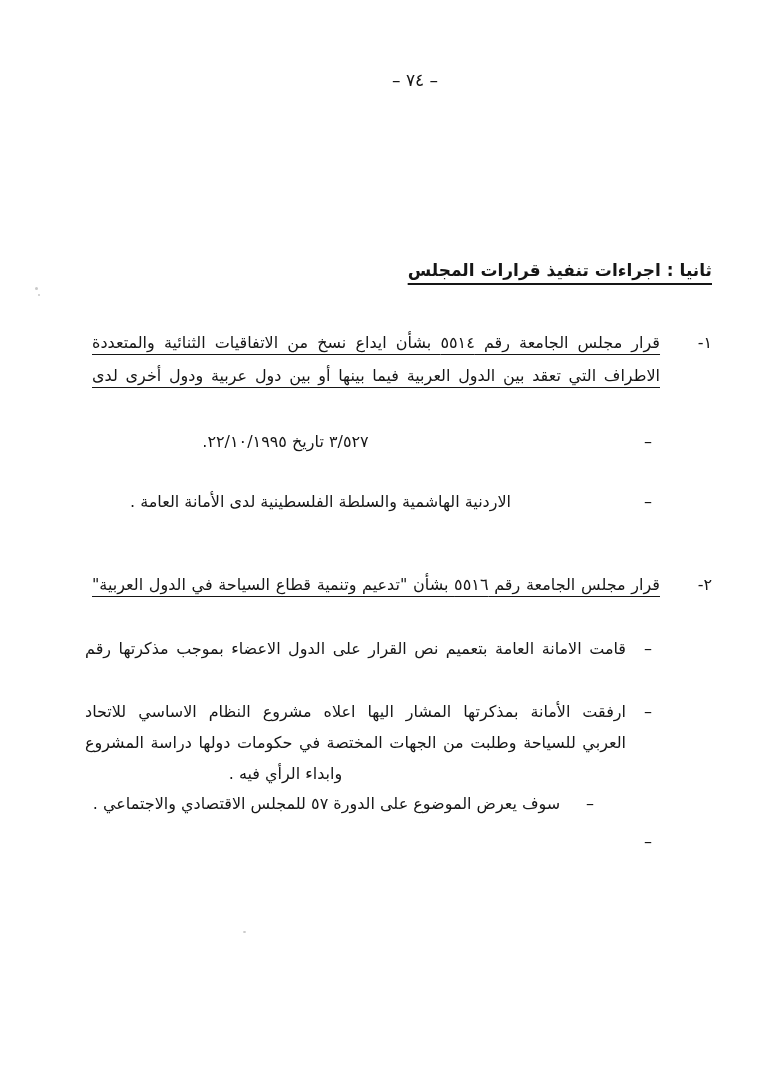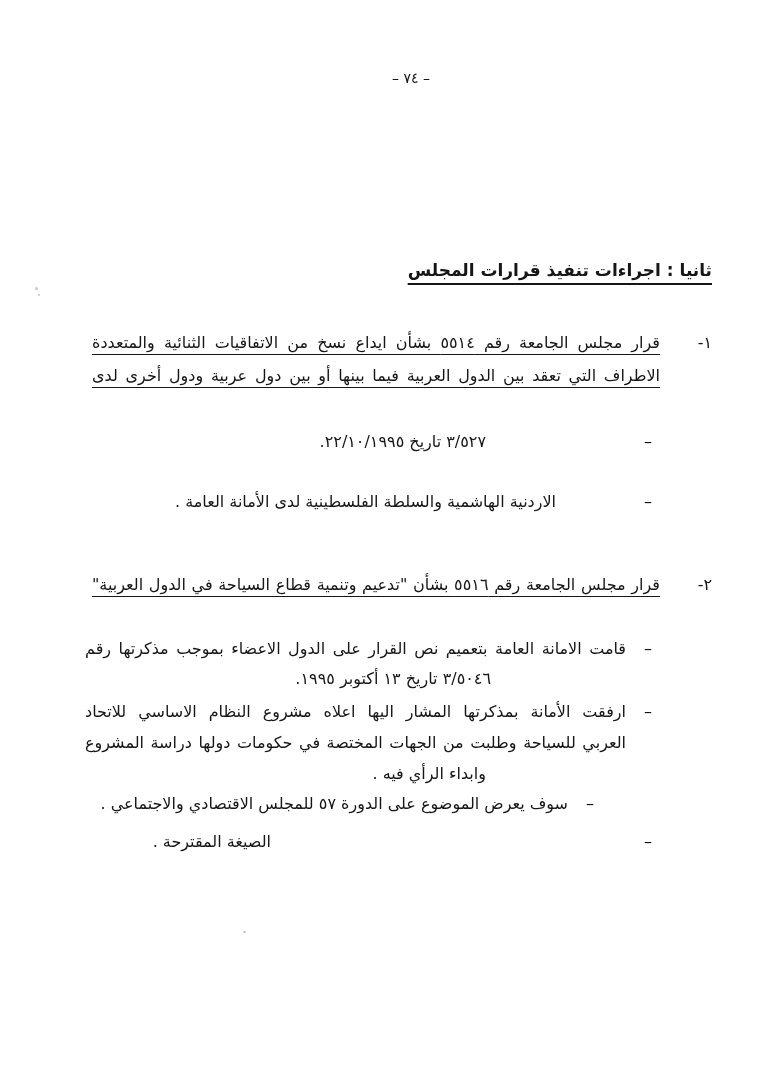--- a/index.html
+++ b/index.html
@@ -11,21 +11,21 @@
     background: #ffffff;
     font-family: "DejaVu Sans", sans-serif;
     color: #161616;
     direction: rtl;
     overflow: hidden;
   }
   .page-number {
     position: absolute;
     top: 70px;
     left: 392px;
-    font-size: 14px;
+    font-size: 17px;
     letter-spacing: 2px;
     direction: ltr;
     white-space: nowrap;
   }
   .heading {
     position: absolute;
     top: 257px;
     right: 46px;
     font-size: 17px;
     font-weight: bold;
@@ -70,21 +70,21 @@
   .bullet.deep { right: 164px; }
   .b-marker {
     flex: 0 0 26px;
     font-size: 16px;
     line-height: 30px;
   }
   .b-lines { flex: 1 1 auto; min-width: 0; }
   .b-line {
     font-size: 16px;
     line-height: 30px;
-    text-align: right;
+    text-align: center;
     white-space: nowrap;
   }
   .b-just {
     white-space: normal;
     text-align: justify;
     text-align-last: justify;
   }
   .lh31 .b-line, .lh31 .b-marker { line-height: 31px; }
   .pr70  { padding-right: 70px; }
   .pr135 { padding-right: 135px; }
@@ -144,21 +144,20 @@
     <div class="item-number">٢-</div>
     <div class="item-lines">
       <div class="t-line t-just">قرار مجلس الجامعة رقم ٥٥١٦ بشأن "تدعيم وتنمية قطاع السياحة في الدول العربية"</div>
     </div>
   </div>
 
   <div class="bullet pos-i2b1">
     <div class="b-marker">–</div>
     <div class="b-lines">
       <div class="b-line b-just">قامت الامانة العامة بتعميم نص القرار على الدول الاعضاء بموجب مذكرتها رقم</div>
-      <div class="b-line pr135">٣/٥٠٤٦ تاريخ ١٣ أكتوبر ١٩٩٥.</div>
     </div>
   </div>
 
   <div class="bullet lh31 pos-i2b2">
     <div class="b-marker">–</div>
     <div class="b-lines">
       <div class="b-line b-just">ارفقت الأمانة بمذكرتها المشار اليها اعلاه مشروع النظام الاساسي للاتحاد</div>
       <div class="b-line b-just">العربي للسياحة وطلبت من الجهات المختصة في حكومات دولها دراسة المشروع</div>
       <div class="b-line pr140">وابداء الرأي فيه .</div>
     </div>
@@ -167,21 +166,20 @@
   <div class="bullet deep pos-i2b3">
     <div class="b-marker">–</div>
     <div class="b-lines">
       <div class="b-line">سوف يعرض الموضوع على الدورة ٥٧ للمجلس الاقتصادي والاجتماعي .</div>
     </div>
   </div>
 
   <div class="bullet pos-i2b4">
     <div class="b-marker">–</div>
     <div class="b-lines">
-      <div class="b-line pr355">الصيغة المقترحة .</div>
     </div>
   </div>
 
   <div class="artifact a1"></div>
   <div class="artifact a2"></div>
   <div class="artifact a3"></div>
 
 </div>
 
 </body></html>

